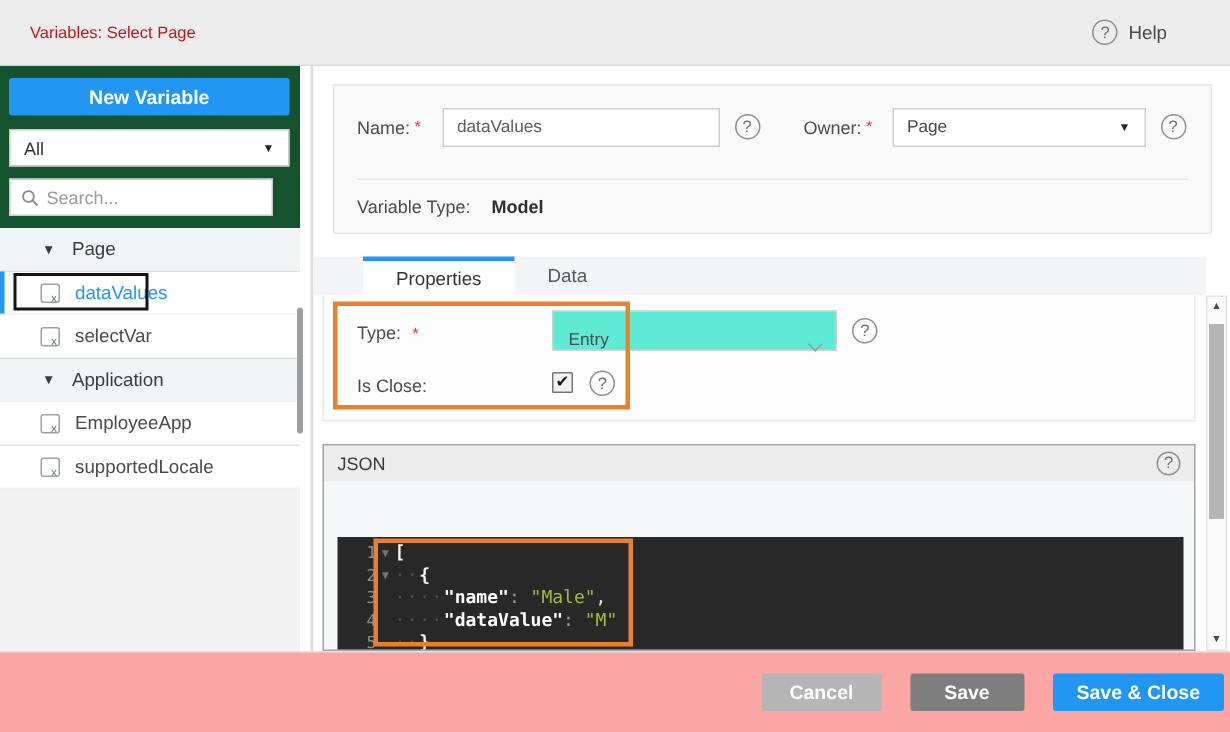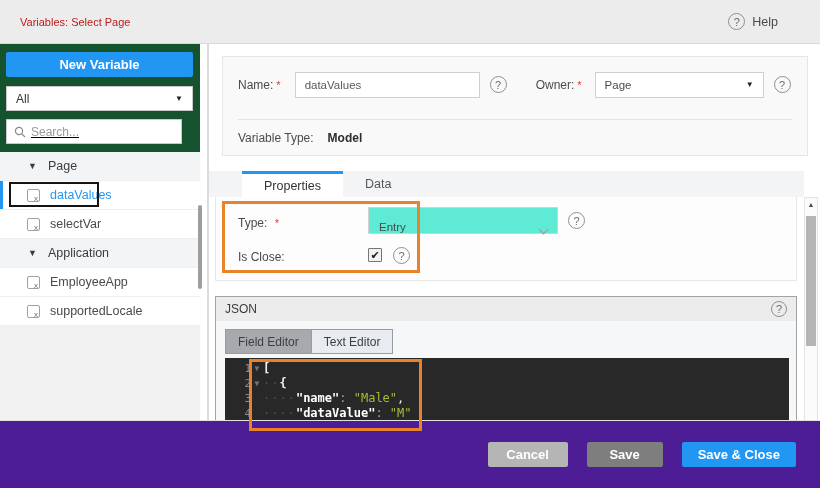--- a/index.html
+++ b/index.html
@@ -24,21 +24,21 @@
   
   .sidebar { position:absolute; left:0; top:0; width:200px; height:100%; background:#14532d;
     display:flex; flex-direction:column; }
   .btn-newvar { margin:8px 7px 0 6px; height:25px; background:#2196f3; color:#fff;
     font-size:13px; font-weight:bold; border:none; border-radius:2px; cursor:pointer;
     font-family:"Liberation Sans",sans-serif; }
   .sb-select { margin:9px 7px 0 6px; height:25px; border:1px solid #c8c8c8; background:#fff;
     display:flex; align-items:center; padding:0 9px; font-size:12px; color:#333; cursor:pointer; }
   .sb-select .arrow { margin-left:auto; font-size:8px; color:#222; }
   .sb-search { margin:8px 18px 0 6px; height:25px; border:1px solid #c8c8c8; background:#fff;
-    display:flex; align-items:center; padding:0 7px; gap:5px;text-decoration:underline; }
+    display:flex; align-items:center; padding:0 7px; gap:5px; }
   .sb-search input { border:none; outline:none; width:140px; font-size:12px; color:#444;
     font-family:"Liberation Sans",sans-serif; }
   .sb-search input::placeholder { color:#9a9a9a; }
   .tree { margin-top:8px; }
   .tree-row { position:relative; height:29px; display:flex; align-items:center;
     border-bottom:1px solid #efefef; cursor:pointer; background:#fff; }
   .tree-row.group { background:#f3f4f6; }
   .tree-row .caret { margin-left:28px; font-size:9px; color:#3c3c3c; }
   .tree-row.group .lbl { margin-left:11px; font-size:12.5px; color:#3c3c3c; }
   .tree-row.item .lbl { margin-left:10px; font-size:12.5px; color:#4a4a4a; }
@@ -131,23 +131,23 @@
   
   .vscroll { position:absolute; left:595px; top:153px; width:14px; height:237px;
     background:#fbfbfb; border:1px solid #e3e3e3; }
   .vs-arrow { position:absolute; left:0; width:12px; text-align:center; font-size:7px;
     color:#4a4a4a; cursor:pointer; }
   .vs-up { top:3px; } .vs-down { bottom:3px; }
   .vs-thumb { position:absolute; left:1px; top:18px; width:10px; height:130px;
     background:#b4b4b4; cursor:pointer; }
 
   
-  .ftr { position:absolute; left:0; right:0; bottom:0; height:68px; background:#4c1d95;
+  .ftr { position:absolute; left:0; right:0; bottom:0; height:54px; background:#fca5a5;
     border-top:1px solid #e3e3e3; display:flex; align-items:center; justify-content:flex-end;
-    gap:19px; padding-right:24px; }
+    gap:19px; padding-right:4px; }
   .ftr button { height:25px; border:none; border-radius:2px; color:#fff; font-size:13px;
     font-weight:bold; cursor:pointer; font-family:"Liberation Sans",sans-serif; padding:0 16px; }
   .btn-cancel { background:#b5b5b5; min-width:80px; }
   .btn-save { background:#7e7e7e; min-width:76px; }
   .btn-saveclose { background:#2196f3; min-width:88px; }
 </style>
 </head>
 <body>
 
 <div class="app">
@@ -262,24 +262,20 @@
           <span class="qcircle pp-islist-q">?</span>
         </div>
 
         <div class="hl-box hl-props"></div>
 
         <div class="json-panel">
           <div class="json-hdr">
             <span class="json-title">JSON</span>
             <span class="qcircle">?</span>
           </div>
-          <div class="editor-toggle">
-            <div class="toggle-btn field">Field Editor</div>
-            <div class="toggle-btn text">Text Editor</div>
-          </div>
           <div class="code-editor" id="code-editor">
               <div class="code-line"><span class="gut">1</span><span class="fold">▼</span><span class="indent"></span><span class="seg-bracket">[</span></div>
               <div class="code-line"><span class="gut">2</span><span class="fold">▼</span><span class="indent">··</span><span class="seg-bracket">{</span></div>
               <div class="code-line"><span class="gut">3</span><span class="fold"></span><span class="indent">····</span><span class="seg-key">"name"</span><span class="seg-colon">: </span><span class="seg-string">"Male"</span><span class="seg-comma">,</span></div>
               <div class="code-line"><span class="gut">4</span><span class="fold"></span><span class="indent">····</span><span class="seg-key">"dataValue"</span><span class="seg-colon">: </span><span class="seg-string">"M"</span></div>
               <div class="code-line"><span class="gut">5</span><span class="fold"></span><span class="indent">··</span><span class="seg-bracket">}</span></div>
             </div>
           <div class="hl-box hl-code"></div>
         </div>
 

